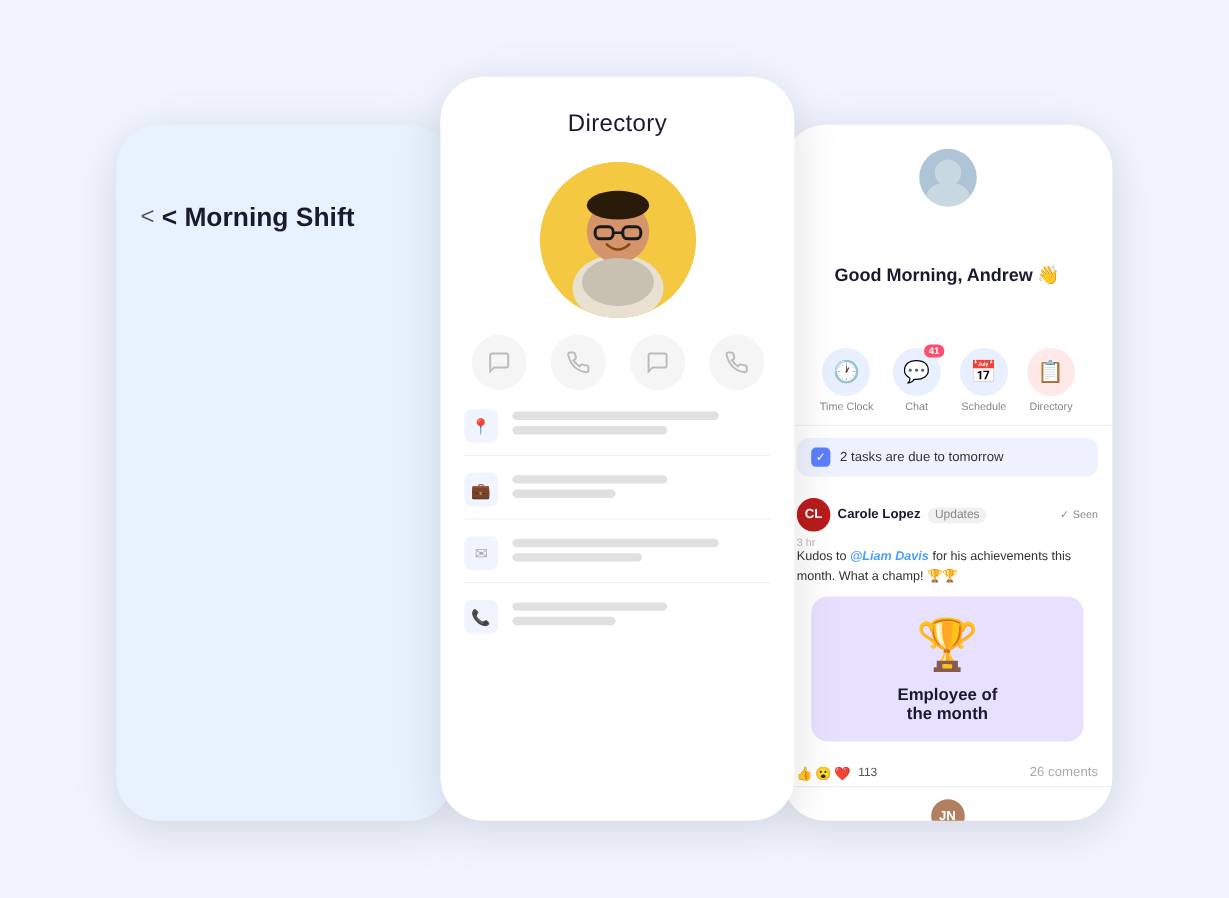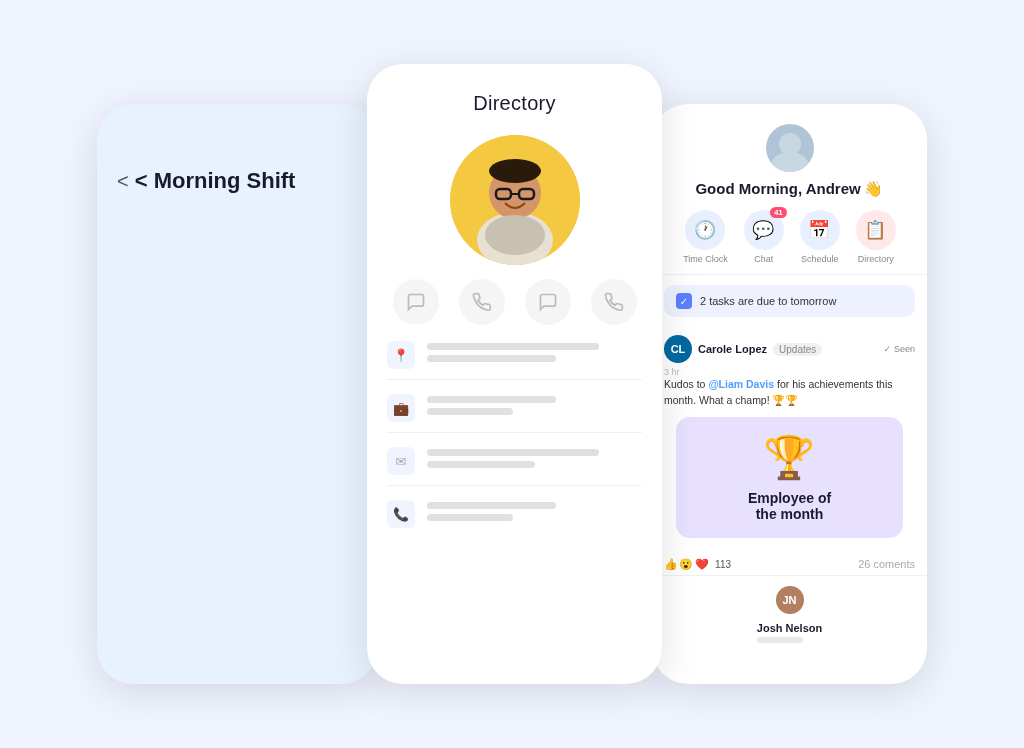--- a/index.html
+++ b/index.html
@@ -167,20 +167,21 @@
     .dir-line.w40 { width: 40%; }
     .dir-line.w50 { width: 50%; }
 
     
     .phone-3 .dash-header {
       display: flex;
       flex-direction: column;
       align-items: center;
       padding: 20px 16px 10px;
       border-bottom: 1px solid #f0f0f0;
+      gap: 40px;
     }
     .dash-avatar {
       width: 48px;
       height: 48px;
       border-radius: 50%;
       background: #b0c4d8;
       overflow: hidden;
       display: flex;
       align-items: center;
       justify-content: center;
@@ -305,20 +306,21 @@
     }
     .feed-text {
       font-size: 10.5px;
       color: #333;
       line-height: 1.5;
       margin-bottom: 8px;
     }
     .feed-text .mention {
       color: #4d9eff;
       font-weight: 600;
+      font-style: italic;
     }
 
     .emp-card {
       background: #e8e0ff;
       border-radius: 14px;
       margin: 0 12px 8px;
       padding: 16px;
       display: flex;
       flex-direction: column;
       align-items: center;
@@ -508,21 +510,21 @@
       </div>
     </div>
 
     <div class="task-bar">
       <div class="task-check">✓</div>
       <span>2 tasks are due to tomorrow</span>
     </div>
 
     <div class="feed-post">
       <div class="feed-post-header">
-        <div class="feed-avatar" style="background:#0369a1;">CL</div>
+        <div class="feed-avatar" style="background:#b91c1c;">CL</div>
         <span class="feed-name">Carole Lopez</span>
         <span class="feed-tag">Updates</span>
         <div class="feed-seen">
           <span>✓</span>
             <span>Seen</span>
         </div>
       </div>
       <div class="feed-time">3 hr</div>
       <div class="feed-text">
         Kudos to <span class="mention">@Liam Davis</span> for his achievements this month. What a champ! 🏆🏆

